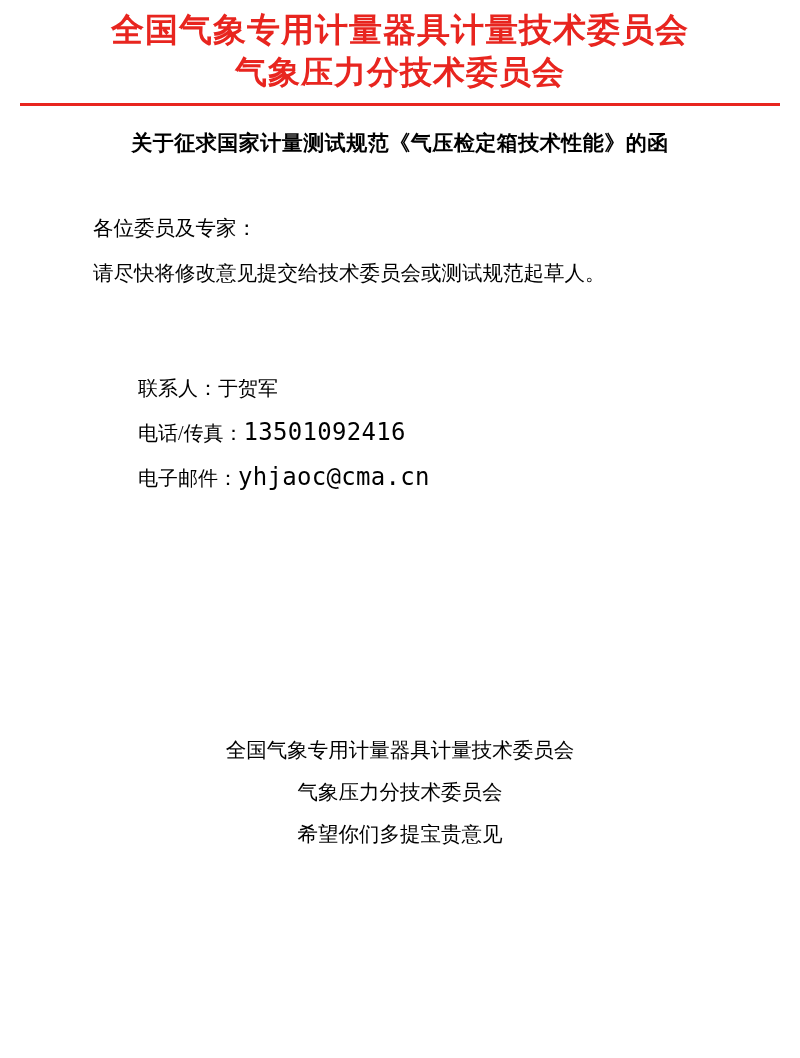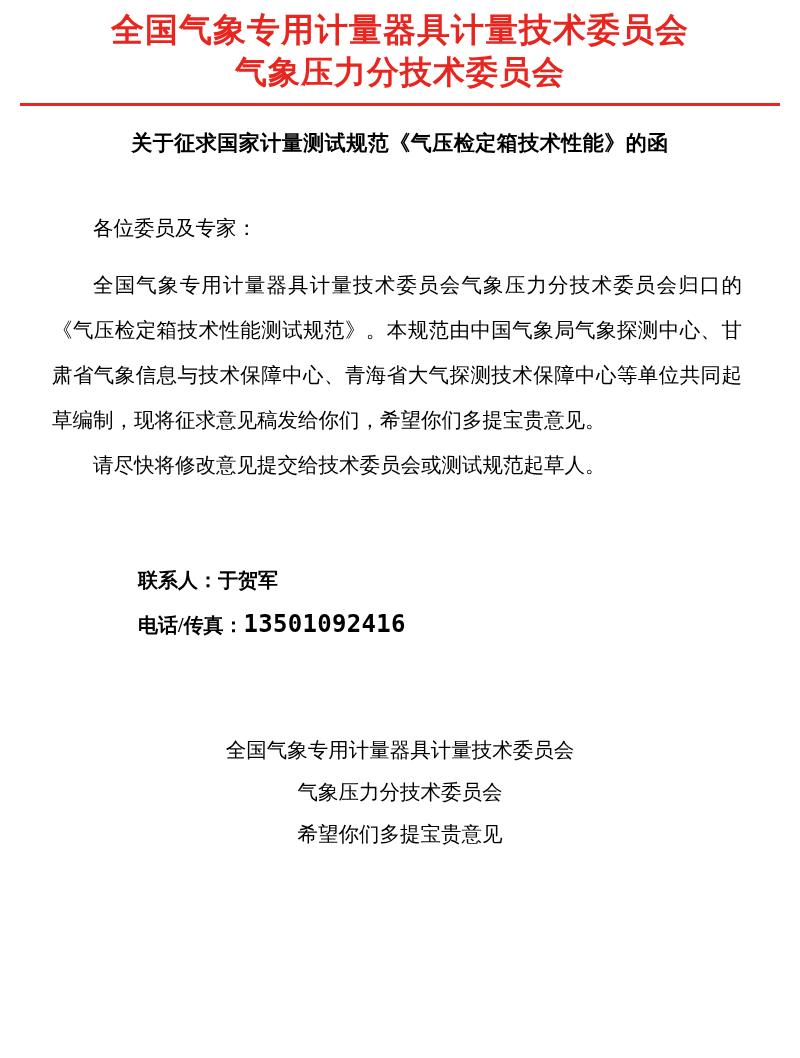--- a/index.html
+++ b/index.html
@@ -81,21 +81,20 @@
 
   
   .contact-block {
     margin-top: 70px;
     padding-left: 138px;
     font-size: 20px;
     line-height: 44px;
   }
   .contact-line {
     white-space: nowrap;
-    font-weight: bold;
   }
   .mono {
     font-family: "DejaVu Sans Mono", monospace;
     font-size: 24px;
     letter-spacing: 0.3px;
   }
 
   
   .signature-block {
     position: absolute;
@@ -120,30 +119,32 @@
     <div class="letterhead-line second">气象压力分技术委员会</div>
     <div class="rule-wrap">
       <div class="rule"></div>
     </div>
   </div>
 
   <div class="doc-title">关于征求国家计量测试规范《气压检定箱技术性能》的函</div>
 
   <div class="body-block">
     <div class="salutation">各位委员及专家：</div>
-    <div class="para">全国气象专用计量器具计量技术委员会气象压力分技术委员会归口的《气压检定箱技术性能测试规范》。本规范由中国气象局气象探测中心、甘肃省气象信息与技术保障中心、青海省大气探测技术保障中心等单位共同起草编制，现将征求意见稿发给你们，希望你们多提宝贵意见。</div>
     <div class="para tight">请尽快将修改意见提交给技术委员会或测试规范起草人。</div>
   </div>
 
   <div class="contact-block">
     <div class="contact-line">
       <span>联系人：</span><span>于贺军</span>
     </div>
     <div class="contact-line">
       <span>电话/传真：</span><span class="mono">13501092416</span>
+    </div>
+    <div class="contact-line">
+      <span>电子邮件：</span><span class="mono">yhjaoc@cma.cn</span>
     </div>
   </div>
 
   <div class="signature-block">
     <div class="signature-line">全国气象专用计量器具计量技术委员会</div>
     <div class="signature-line">气象压力分技术委员会</div>
     <div class="signature-line">希望你们多提宝贵意见</div>
   </div>
 
 </div>

